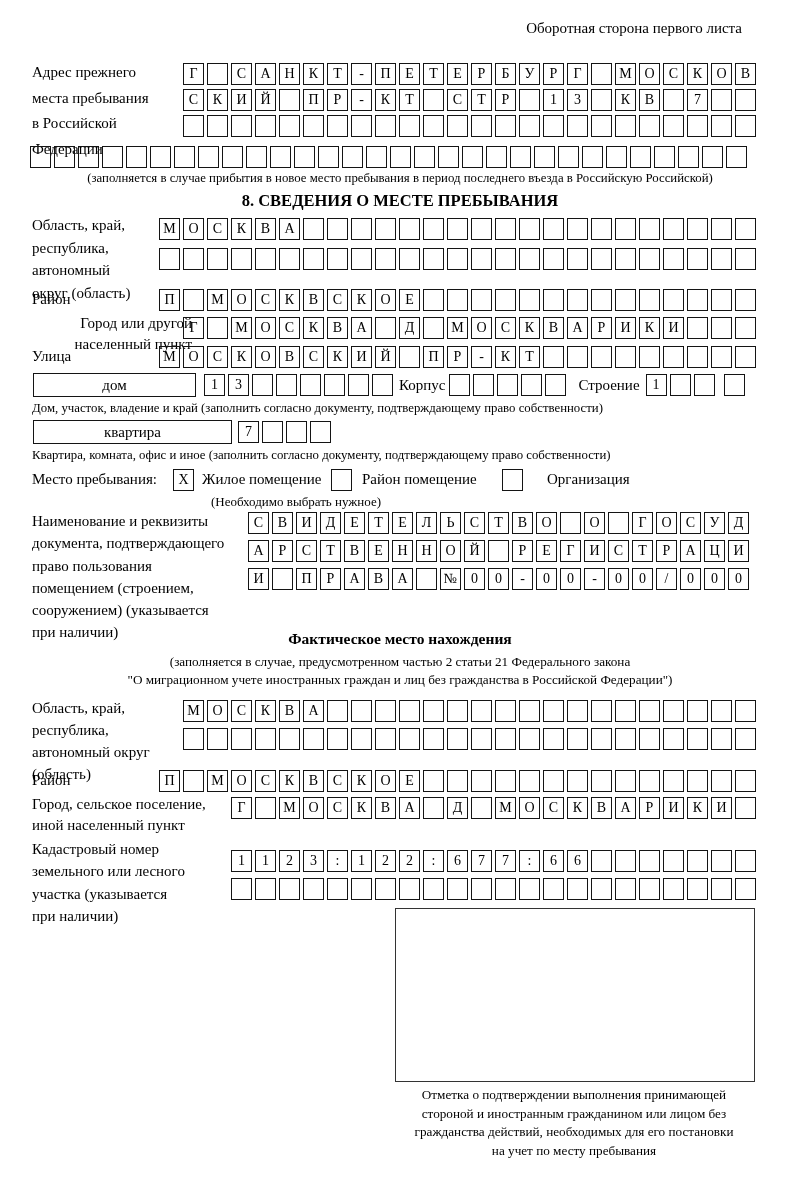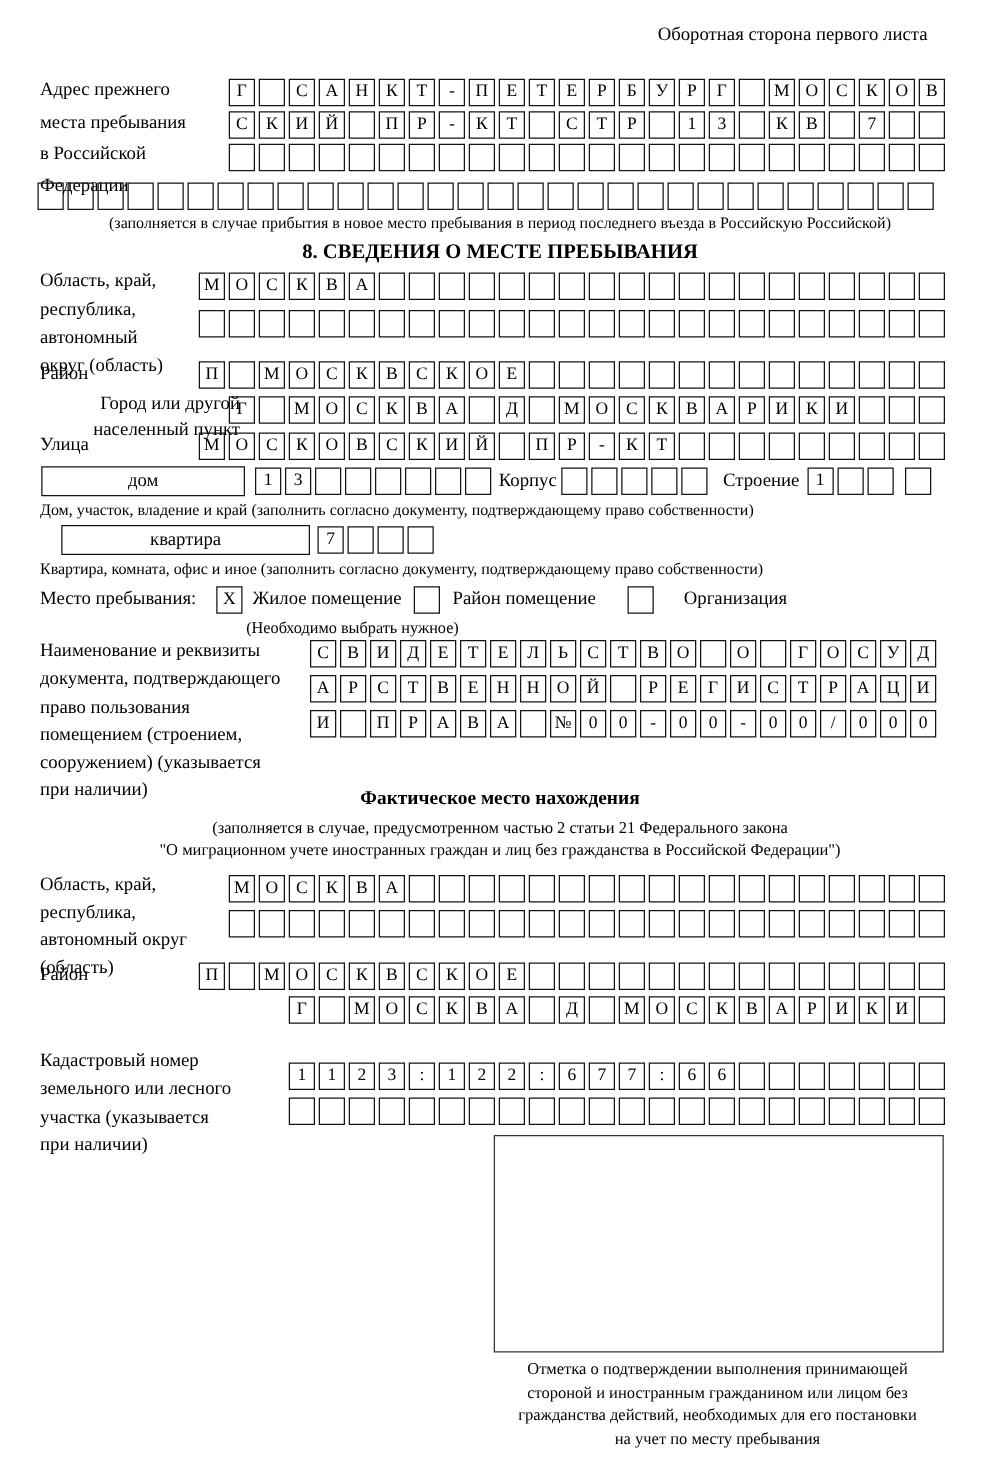--- a/index.html
+++ b/index.html
@@ -327,21 +327,21 @@
         <div class="cell">1</div>
         <div class="cell"></div>
         <div class="cell"></div>
       </div>
     <div class="cells" style="margin-left:9px;">
         <div class="cell"></div>
       </div>
   </div>
   <div class="caption" style="left:32px; top:401px;">Дом, участок, владение и край (заполнить согласно документу, подтверждающему право собственности)</div>
 
-  <div class="flexline" style="left:49px; top:420px;">
+  <div class="flexline" style="left:33px; top:420px;">
     <div class="widebox" style="width:199px;">квартира</div>
     <div class="cells" style="margin-left:6px;">
         <div class="cell">7</div>
         <div class="cell"></div>
         <div class="cell"></div>
         <div class="cell"></div>
       </div>
   </div>
   <div class="caption" style="left:32px; top:448px;">Квартира, комната, офис и иное (заполнить согласно документу, подтверждающему право собственности)</div>
 
@@ -351,21 +351,21 @@
     </div>
   <div class="inline-lbl" style="left:202px; top:471px;">Жилое помещение</div>
   <div class="boxrow" style="left:331px; top:469px;">
       <div class="cell"></div>
     </div>
   <div class="inline-lbl" style="left:362px; top:471px;">Район помещение</div>
   <div class="boxrow" style="left:502px; top:469px;">
       <div class="cell"></div>
     </div>
   <div class="inline-lbl" style="left:547px; top:471px;">Организация</div>
-  <div class="caption" style="left:132px; top:494px; width:300px; text-align:center; font-size:13px;font-family:Liberation Serif, serif;">(Необходимо выбрать нужное)</div>
+  <div class="caption" style="left:146px; top:494px; width:300px; text-align:center; font-size:13px;font-family:Liberation Serif, serif;">(Необходимо выбрать нужное)</div>
 
   <div class="lbl" style="left:32px; top:510px; width:212px; line-height:22.3px;">Наименование и реквизиты
 документа, подтверждающего
 право пользования
 помещением (строением,
 сооружением) (указывается
 при наличии)</div>
   <div class="boxrow" style="left:248px; top:512px;">
       <div class="cell">С</div>
       <div class="cell">В</div>
@@ -519,20 +519,22 @@
       <div class="cell"></div>
       <div class="cell"></div>
       <div class="cell"></div>
       <div class="cell"></div>
       <div class="cell"></div>
       <div class="cell"></div>
       <div class="cell"></div>
       <div class="cell"></div>
     </div>
 
+  <div class="lbl" style="left:32px; top:794px; width:200px; line-height:20.5px;">Город, сельское поселение,
+иной населенный пункт</div>
   <div class="boxrow" style="left:231px; top:797px;">
       <div class="cell">Г</div>
       <div class="cell"></div>
       <div class="cell">М</div>
       <div class="cell">О</div>
       <div class="cell">С</div>
       <div class="cell">К</div>
       <div class="cell">В</div>
       <div class="cell">А</div>
       <div class="cell"></div>

